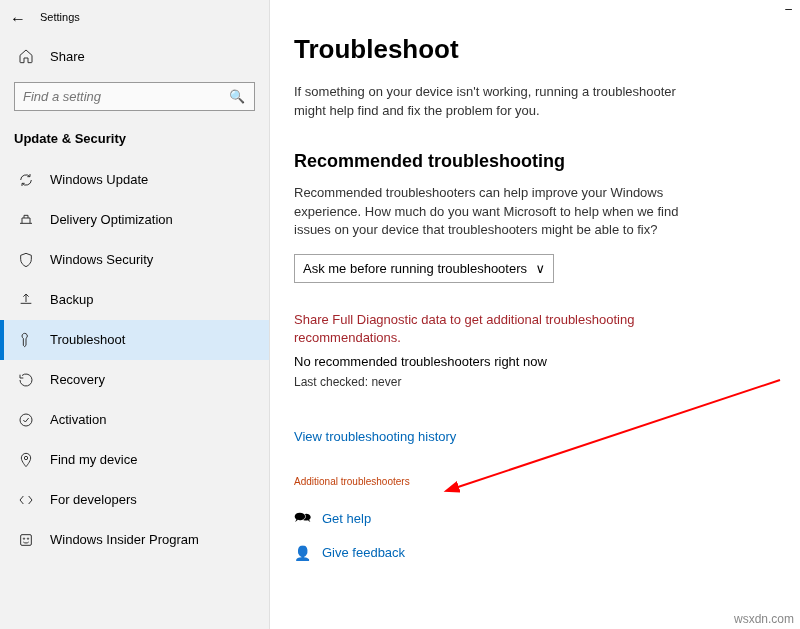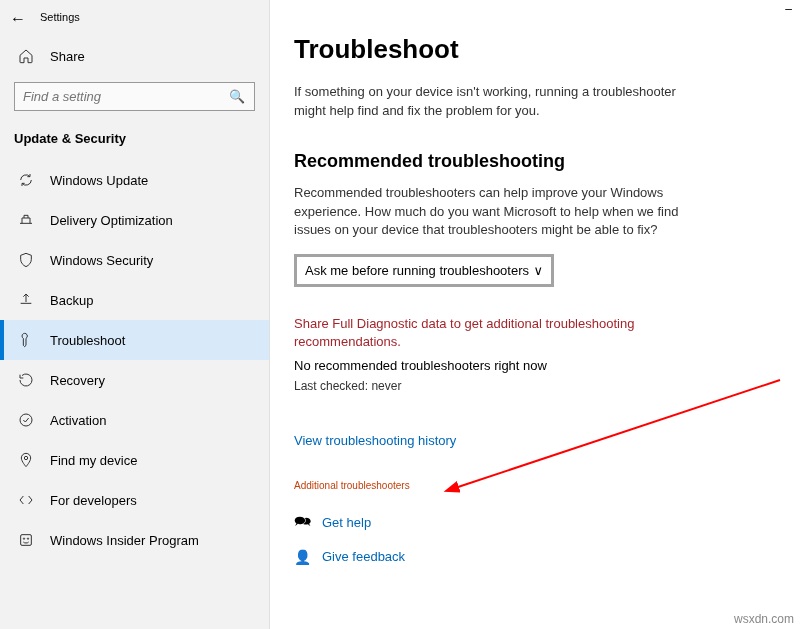--- a/index.html
+++ b/index.html
@@ -9,29 +9,29 @@
 .titlebar { display: flex; align-items: center; padding: 8px 10px 12px 10px; gap: 14px; }
 .back-btn { font-size: 16px; cursor: pointer; }
 .title { font-size: 11px; font-weight: 400; }
 .home-row { display: flex; align-items: center; gap: 16px; padding: 10px 18px; cursor: pointer; }
 .home-row .icon { width: 16px; display: flex; justify-content: center; }
 .home-row span:last-child { font-size: 13px; }
 .search-box { margin: 8px 14px 12px 14px; border: 1px solid #999; background: #fafafa; display: flex; align-items: center; padding: 6px 8px; }
 .search-box input { border: none; background: transparent; outline: none; flex: 1; font-size: 13px; font-style: italic; color: #666; }
 .search-box .icon { font-size: 13px; color: #333; }
 .category { font-size: 13px; font-weight: 600; padding: 8px 14px 14px 14px; }
-.nav-item { display: flex; align-items: center; gap: 16px; padding: 12px 18px; cursor: pointer; font-size: 13px; }
+.nav-item { display: flex; gap: 16px; padding: 12px 18px; cursor: pointer; font-size: 13px; }
 .nav-item .icon { width: 16px; display: flex; justify-content: center; }
 .nav-item.active { background: #d8eaf9; position: relative; }
 .nav-item.active::before { content: ''; position: absolute; left: 0; top: 0; bottom: 0; width: 4px; background: #0078d4; }
 .main { flex: 1; padding: 34px 24px 10px 24px; overflow: auto; position: relative; }
 h1 { font-size: 26px; font-weight: 600; margin-bottom: 18px; }
 .desc { font-size: 13px; color: #333; line-height: 1.45; margin-bottom: 30px; max-width: 400px; }
 h2 { font-size: 18px; font-weight: 600; margin-bottom: 12px; }
-.dropdown { border: 3px solid #a3a3a3; padding: 6px 8px; display: flex; justify-content: space-between; align-items: center; width: 260px; font-size: 13px; margin-bottom: 28px; cursor: pointer; }
+.dropdown { border: 1px solid #a3a3a3; padding: 6px 8px; display: flex; justify-content: space-between; align-items: center; width: 260px; font-size: 13px; margin-bottom: 28px; cursor: pointer; }
 .warning { font-size: 13px; color: #a4262c; margin-bottom: 6px; line-height: 1.4; max-width: 400px; }
 .status { font-size: 13px; margin-bottom: 6px; }
 .lastchecked { font-size: 12px; color: #333; margin-bottom: 40px; }
 .link { font-size: 13px; color: #0067b8; cursor: pointer; margin-bottom: 32px; }
 .section-label { font-size: 10px; color: #c2410c; margin-bottom: 20px; }
 .help-row { display: flex; align-items: center; gap: 12px; margin-bottom: 14px; }
 .help-row .icon { width: 16px; font-size: 14px; }
 .help-row .lbl { font-size: 13px; color: #0067b8; cursor: pointer; }
 .winbtn { position: absolute; top: 2px; right: 8px; font-size: 12px; }
 .arrow-overlay { position: absolute; pointer-events: none; }

